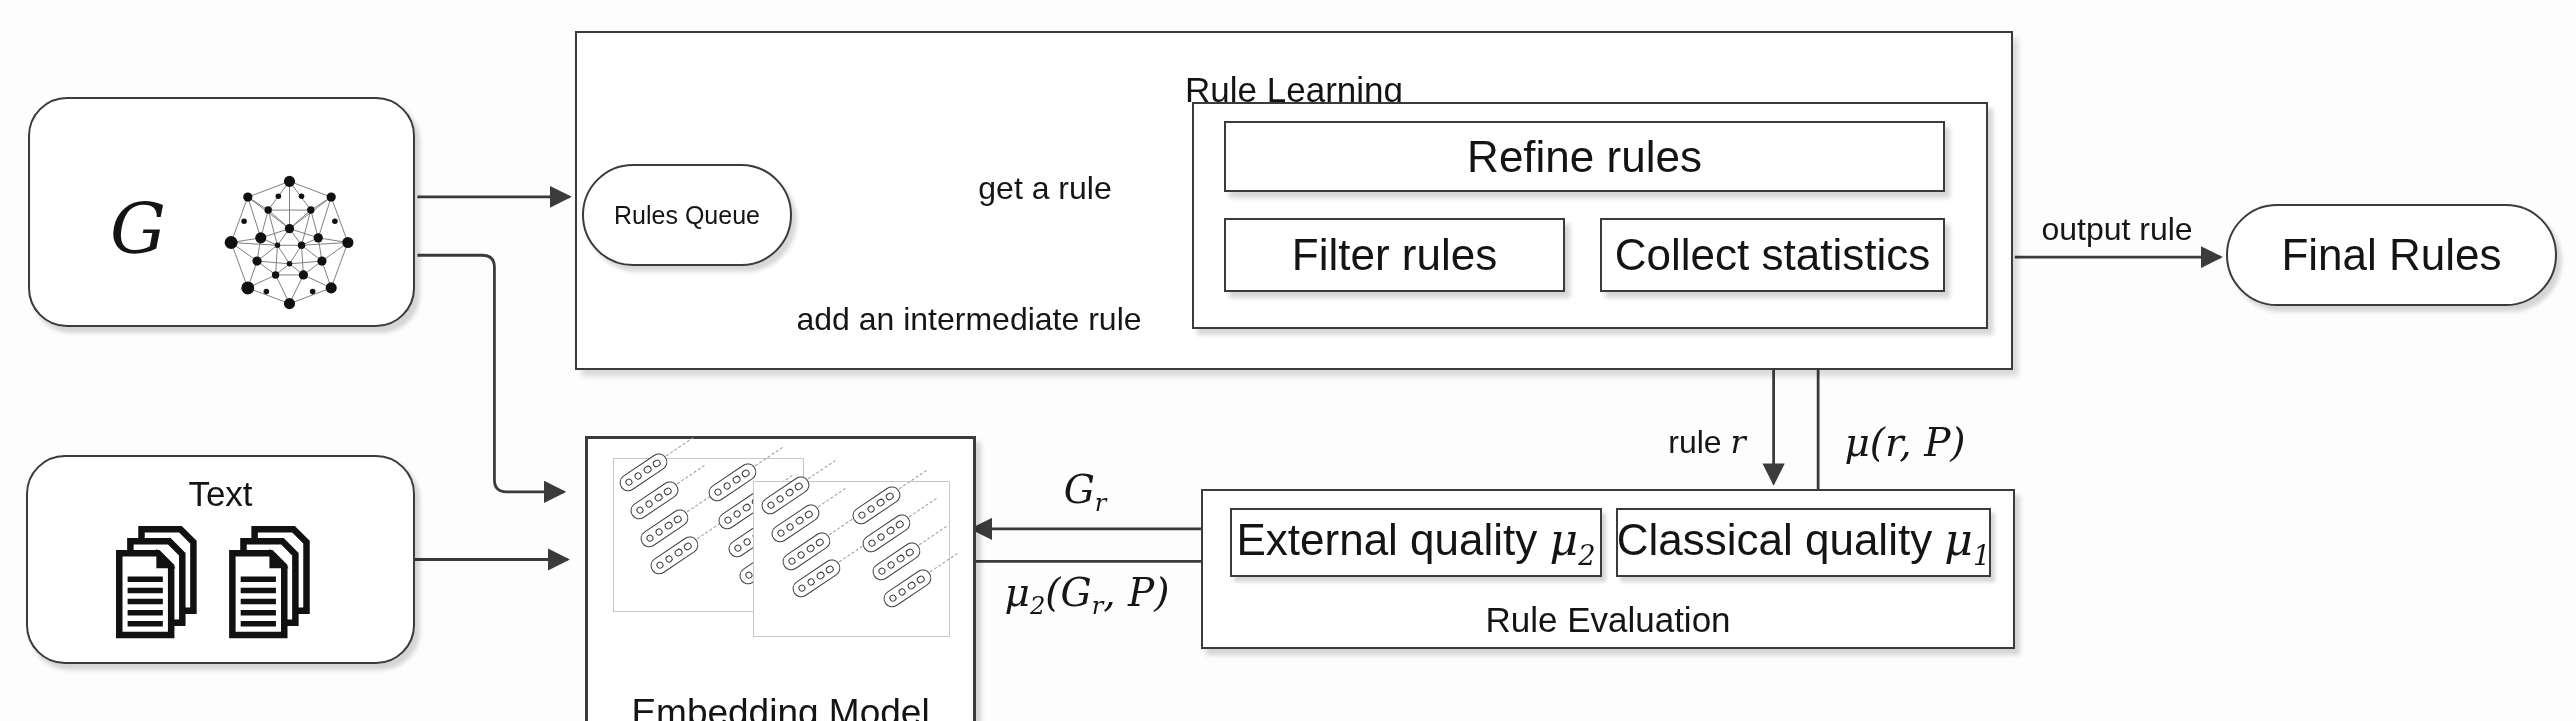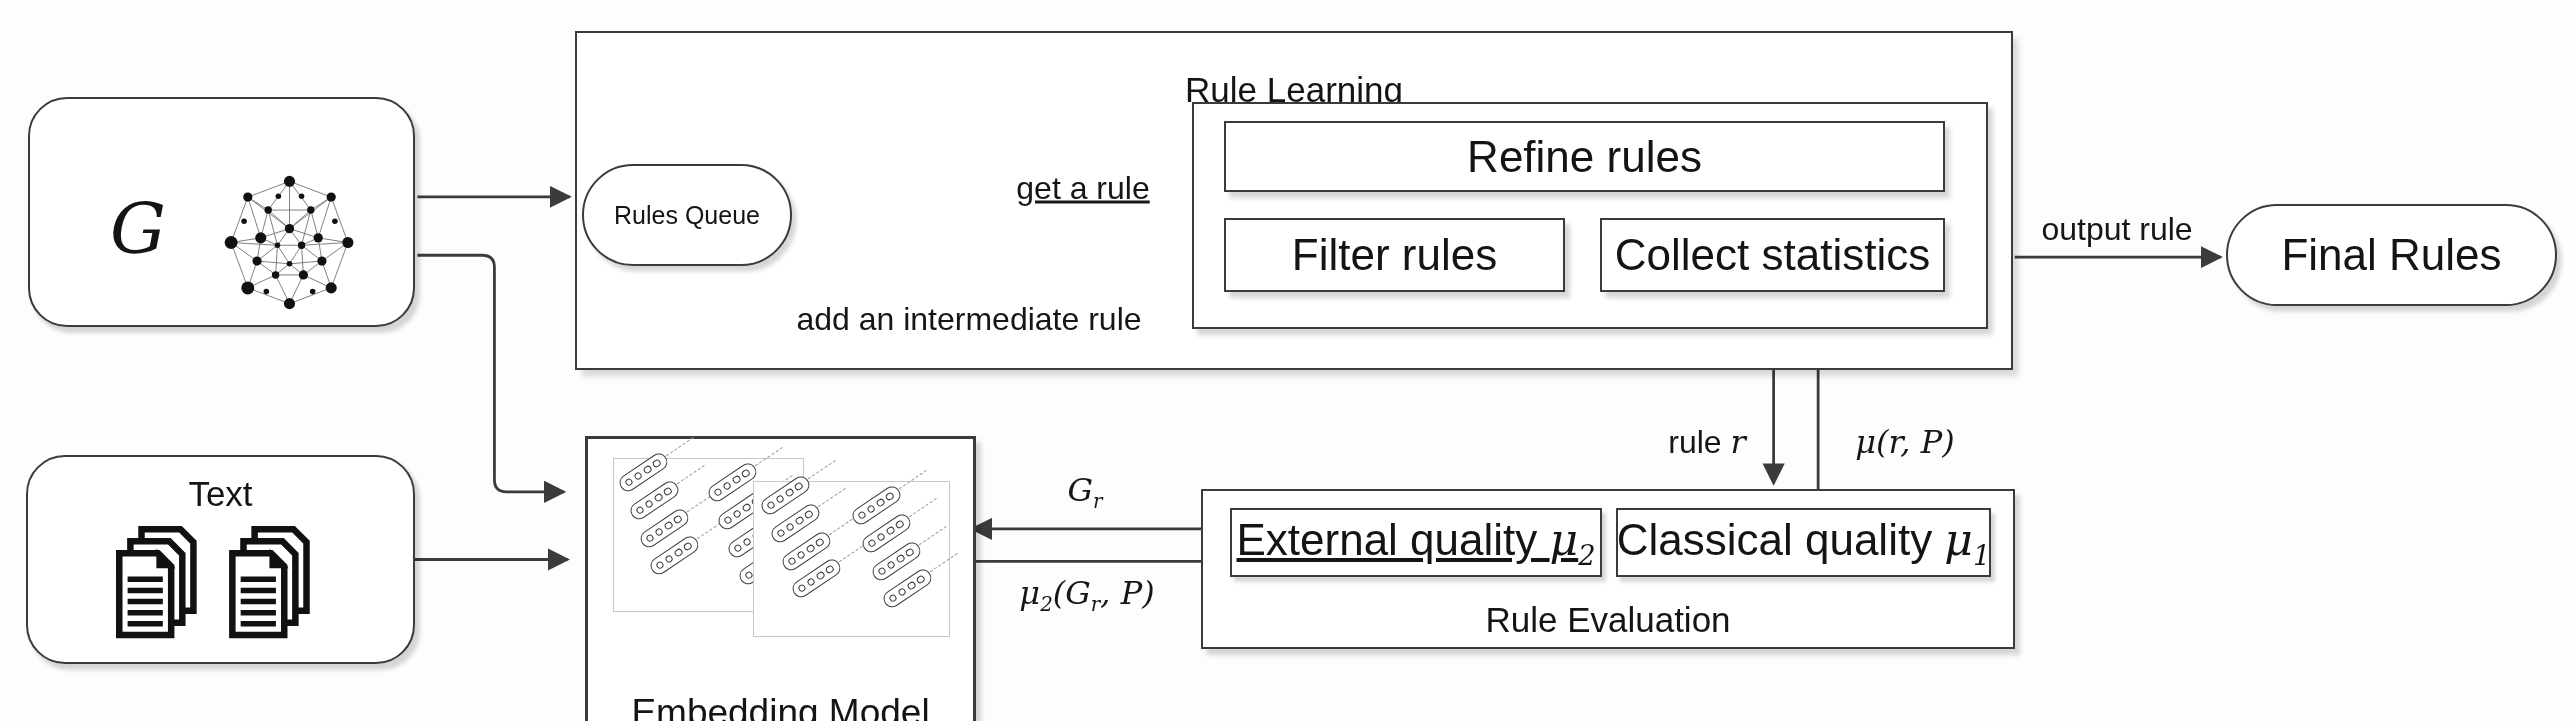--- a/index.html
+++ b/index.html
@@ -7,21 +7,21 @@
           font-family:"Liberation Sans",sans-serif;color:#141414;}
   .box{position:absolute;background:#fff;border:2.8px solid #3b3b3b;box-sizing:border-box;
        box-shadow:4.6px 5.6px 4.6px rgba(0,0,0,0.16);}
   .rounded{border-radius:39px;}
   .stadium{border-radius:56px;display:flex;align-items:center;justify-content:center;}
   .node-label{font-size:44px;color:#141414;white-space:nowrap;}
   .box-title{position:absolute;left:0;right:0;text-align:center;font-size:35px;}
   .center-flex{display:flex;align-items:center;justify-content:center;}
   .edge-label{position:absolute;transform:translate(-50%,-50%);font-size:32px;white-space:nowrap;color:#161616;}
   .m{font-family:"DejaVu Serif",serif;font-style:italic;}
-  .math-lg{font-size:32px;}
+  .math-lg{font-size:39px;}
   sub{font-size:62%;}
   #wires{position:absolute;left:0;top:0;pointer-events:none;}
   
   .kg-symbol{position:absolute;font-family:"DejaVu Serif",serif;font-style:italic;font-size:70px;}
   
   .panel{position:absolute;background:#fff;border:1.9px solid #c7c7c7;box-sizing:border-box;}
   .chip-cluster{position:absolute;width:89px;height:128px;}
   .chip{position:absolute;width:54px;height:16.7px;border:1.9px solid #3f3f3f;border-radius:8.3px;
         background:#fff;transform:rotate(-34deg);transform-origin:left center;
         display:flex;align-items:center;gap:3.7px;padding:0 4.6px;box-sizing:border-box;}
@@ -248,30 +248,30 @@
             <i class="dot"></i>
             <i class="dot"></i>
             <i class="dot"></i>
           </div>
         </div>
     </div>
     <div class="box-title" style="bottom:5.6px;font-size:37px;">Embedding Model</div>
   </div>
 
   <div class="box" style="left:1201px;top:489px;width:814px;height:160px;">
-    <div class="box center-flex" style="left:27px;top:16.7px;width:372px;height:69px;box-shadow:3.7px 4.6px 3.7px rgba(0,0,0,0.16);text-decoration:underline;">
+    <div class="box center-flex" style="left:27px;top:16.7px;width:372px;height:69px;box-shadow:3.7px 4.6px 3.7px rgba(0,0,0,0.16);">
       <span class="node-label"><span>External quality </span><span class="m">μ</span><sub class="m">2</sub></span>
     </div>
     <div class="box center-flex" style="left:413px;top:16.7px;width:375px;height:69px;box-shadow:3.7px 4.6px 3.7px rgba(0,0,0,0.16);">
       <span class="node-label"><span>Classical quality </span><span class="m">μ</span><sub class="m">1</sub></span>
     </div>
     <div class="box-title" style="bottom:7.4px;">Rule Evaluation</div>
   </div>
 
-  <div class="edge-label" style="left:1083px;top:188px;text-decoration:underline;">get a rule</div>
+  <div class="edge-label" style="left:1045px;top:188px;">get a rule</div>
   <div class="edge-label" style="left:969px;top:319px;">add an intermediate rule</div>
   <div class="edge-label" style="left:2117px;top:229px;">output rule</div>
   <div class="edge-label" style="left:1707px;top:442px;"><span>rule </span><span class="m">r</span></div>
   <div class="edge-label math-lg" style="left:1905px;top:442px;"><span class="m">μ(r, P)</span></div>
   <div class="edge-label math-lg" style="left:1085px;top:492px;"><span class="m">G</span><sub class="m">r</sub></div>
   <div class="edge-label math-lg" style="left:1087px;top:595px;"><span class="m">μ</span><sub class="m">2</sub><span class="m">(G</span><sub class="m">r</sub><span class="m">, P)</span></div>
 
 </div>
 
 

